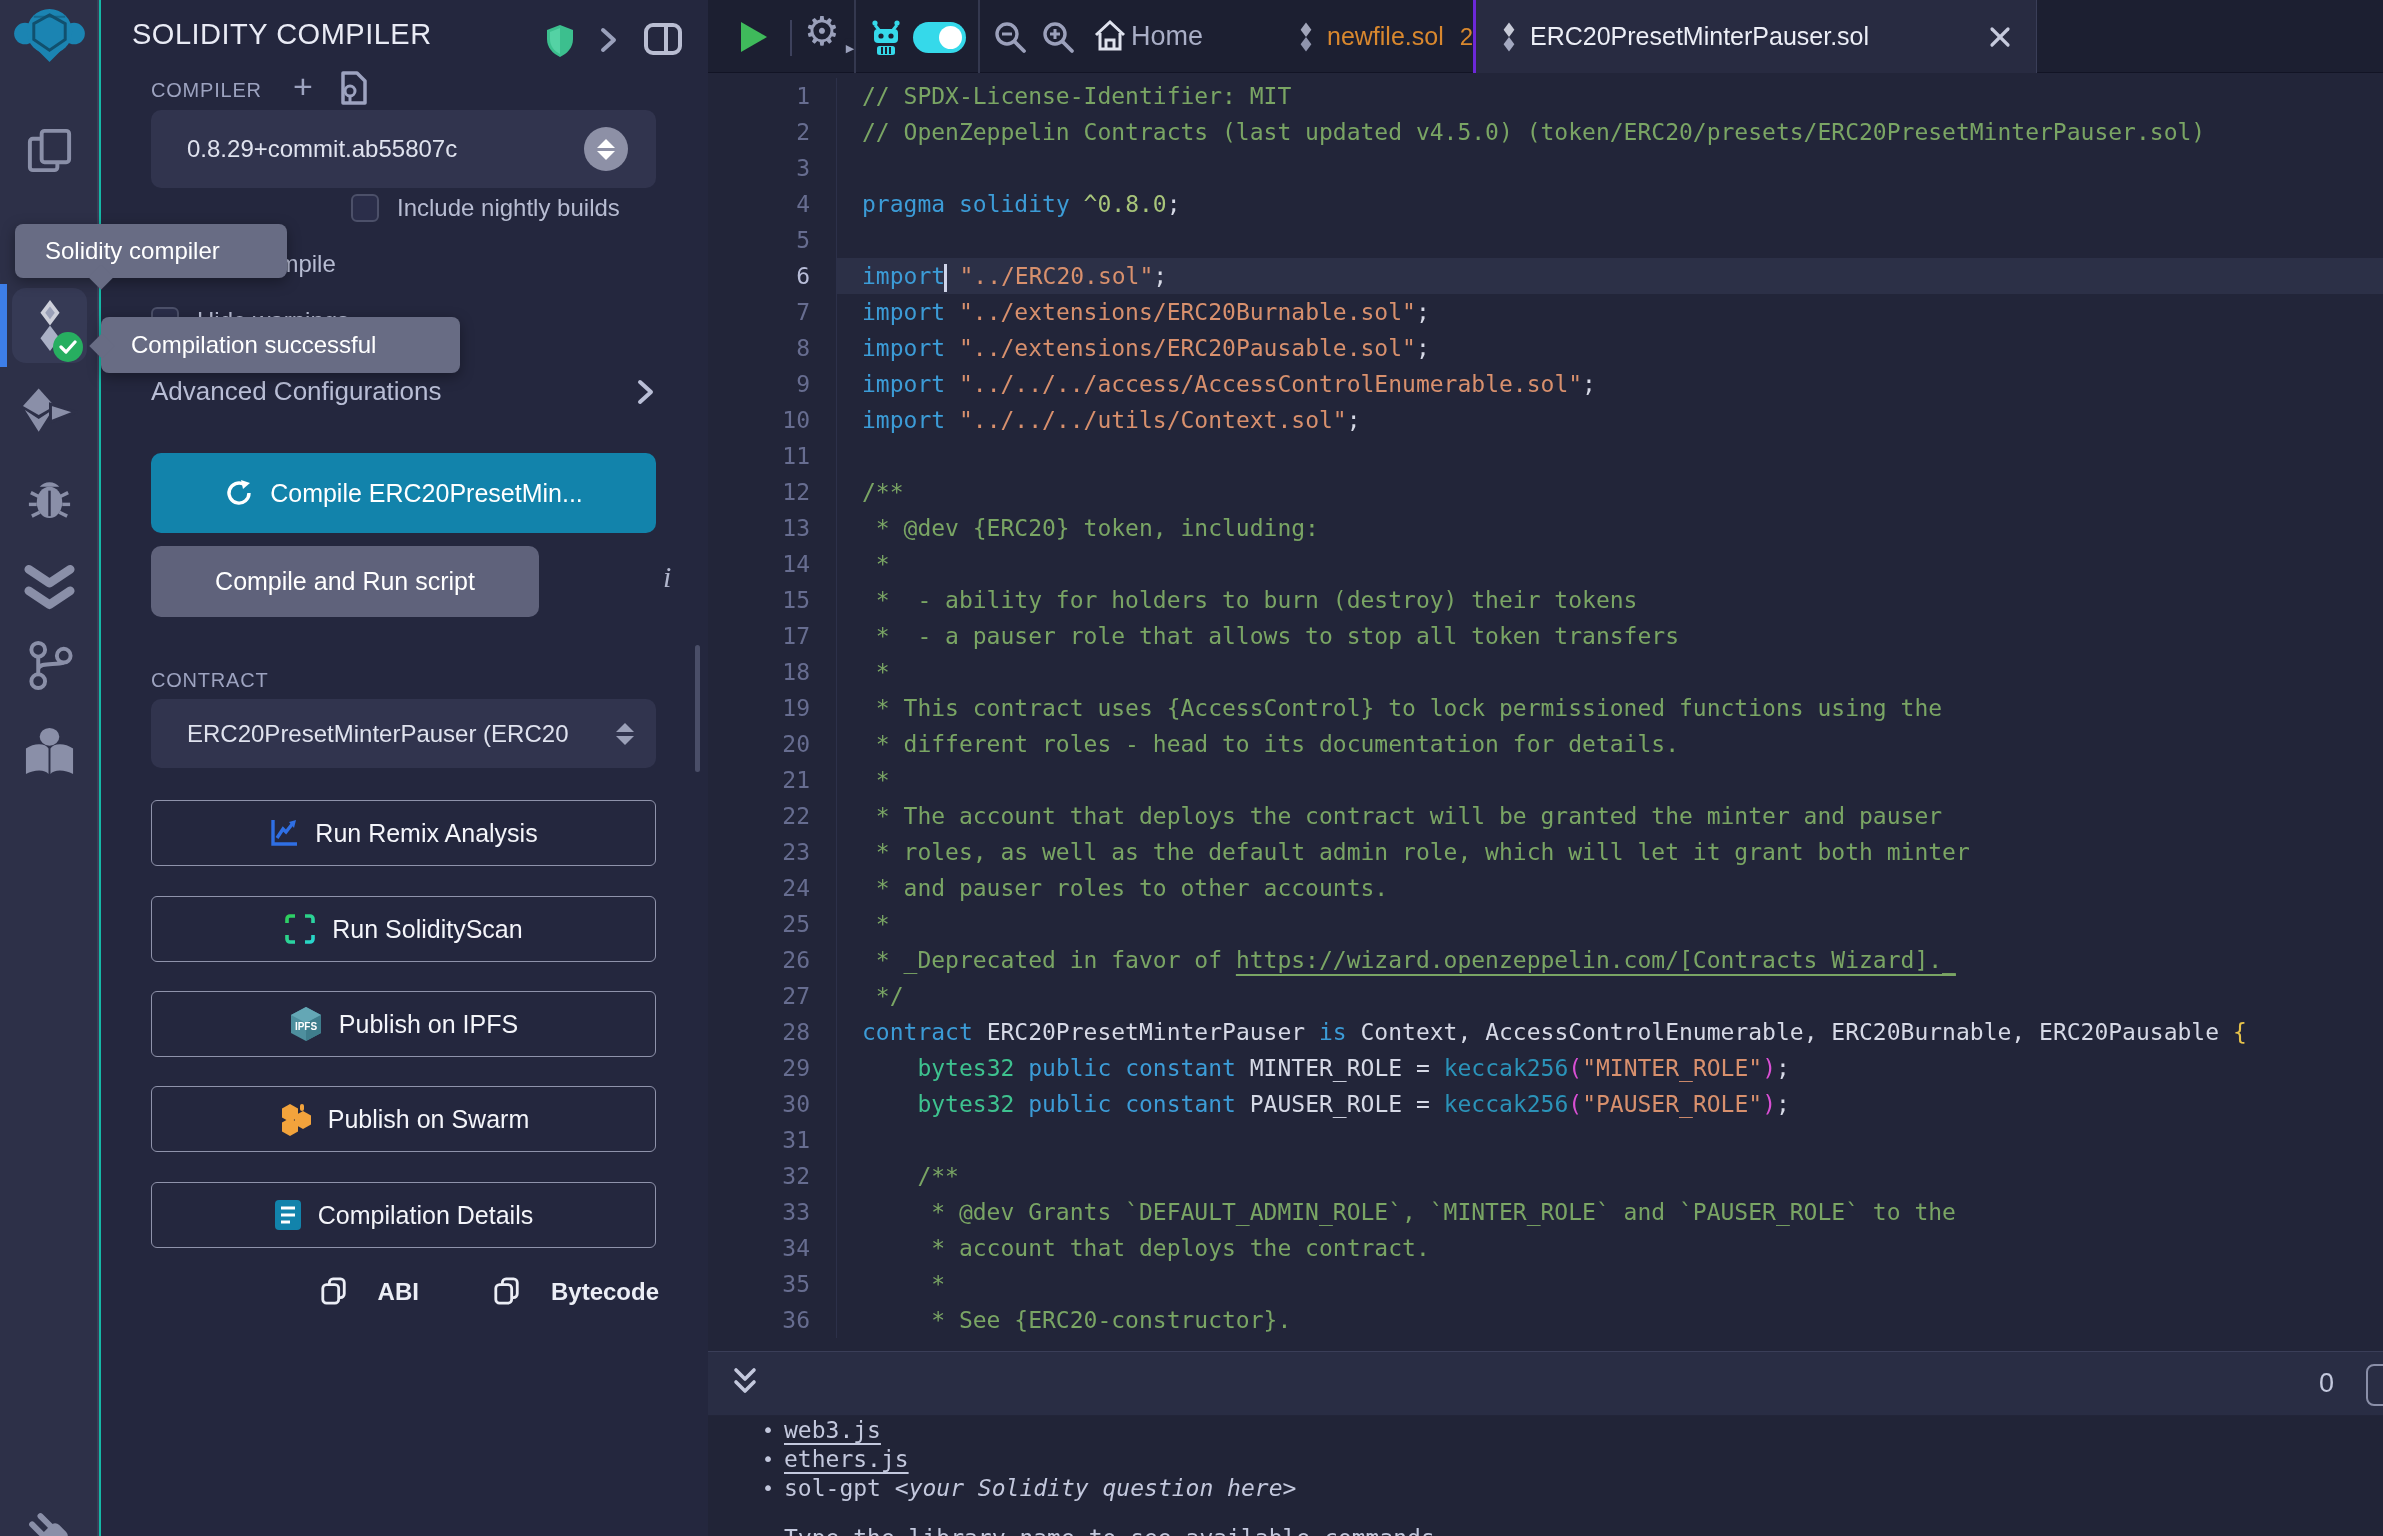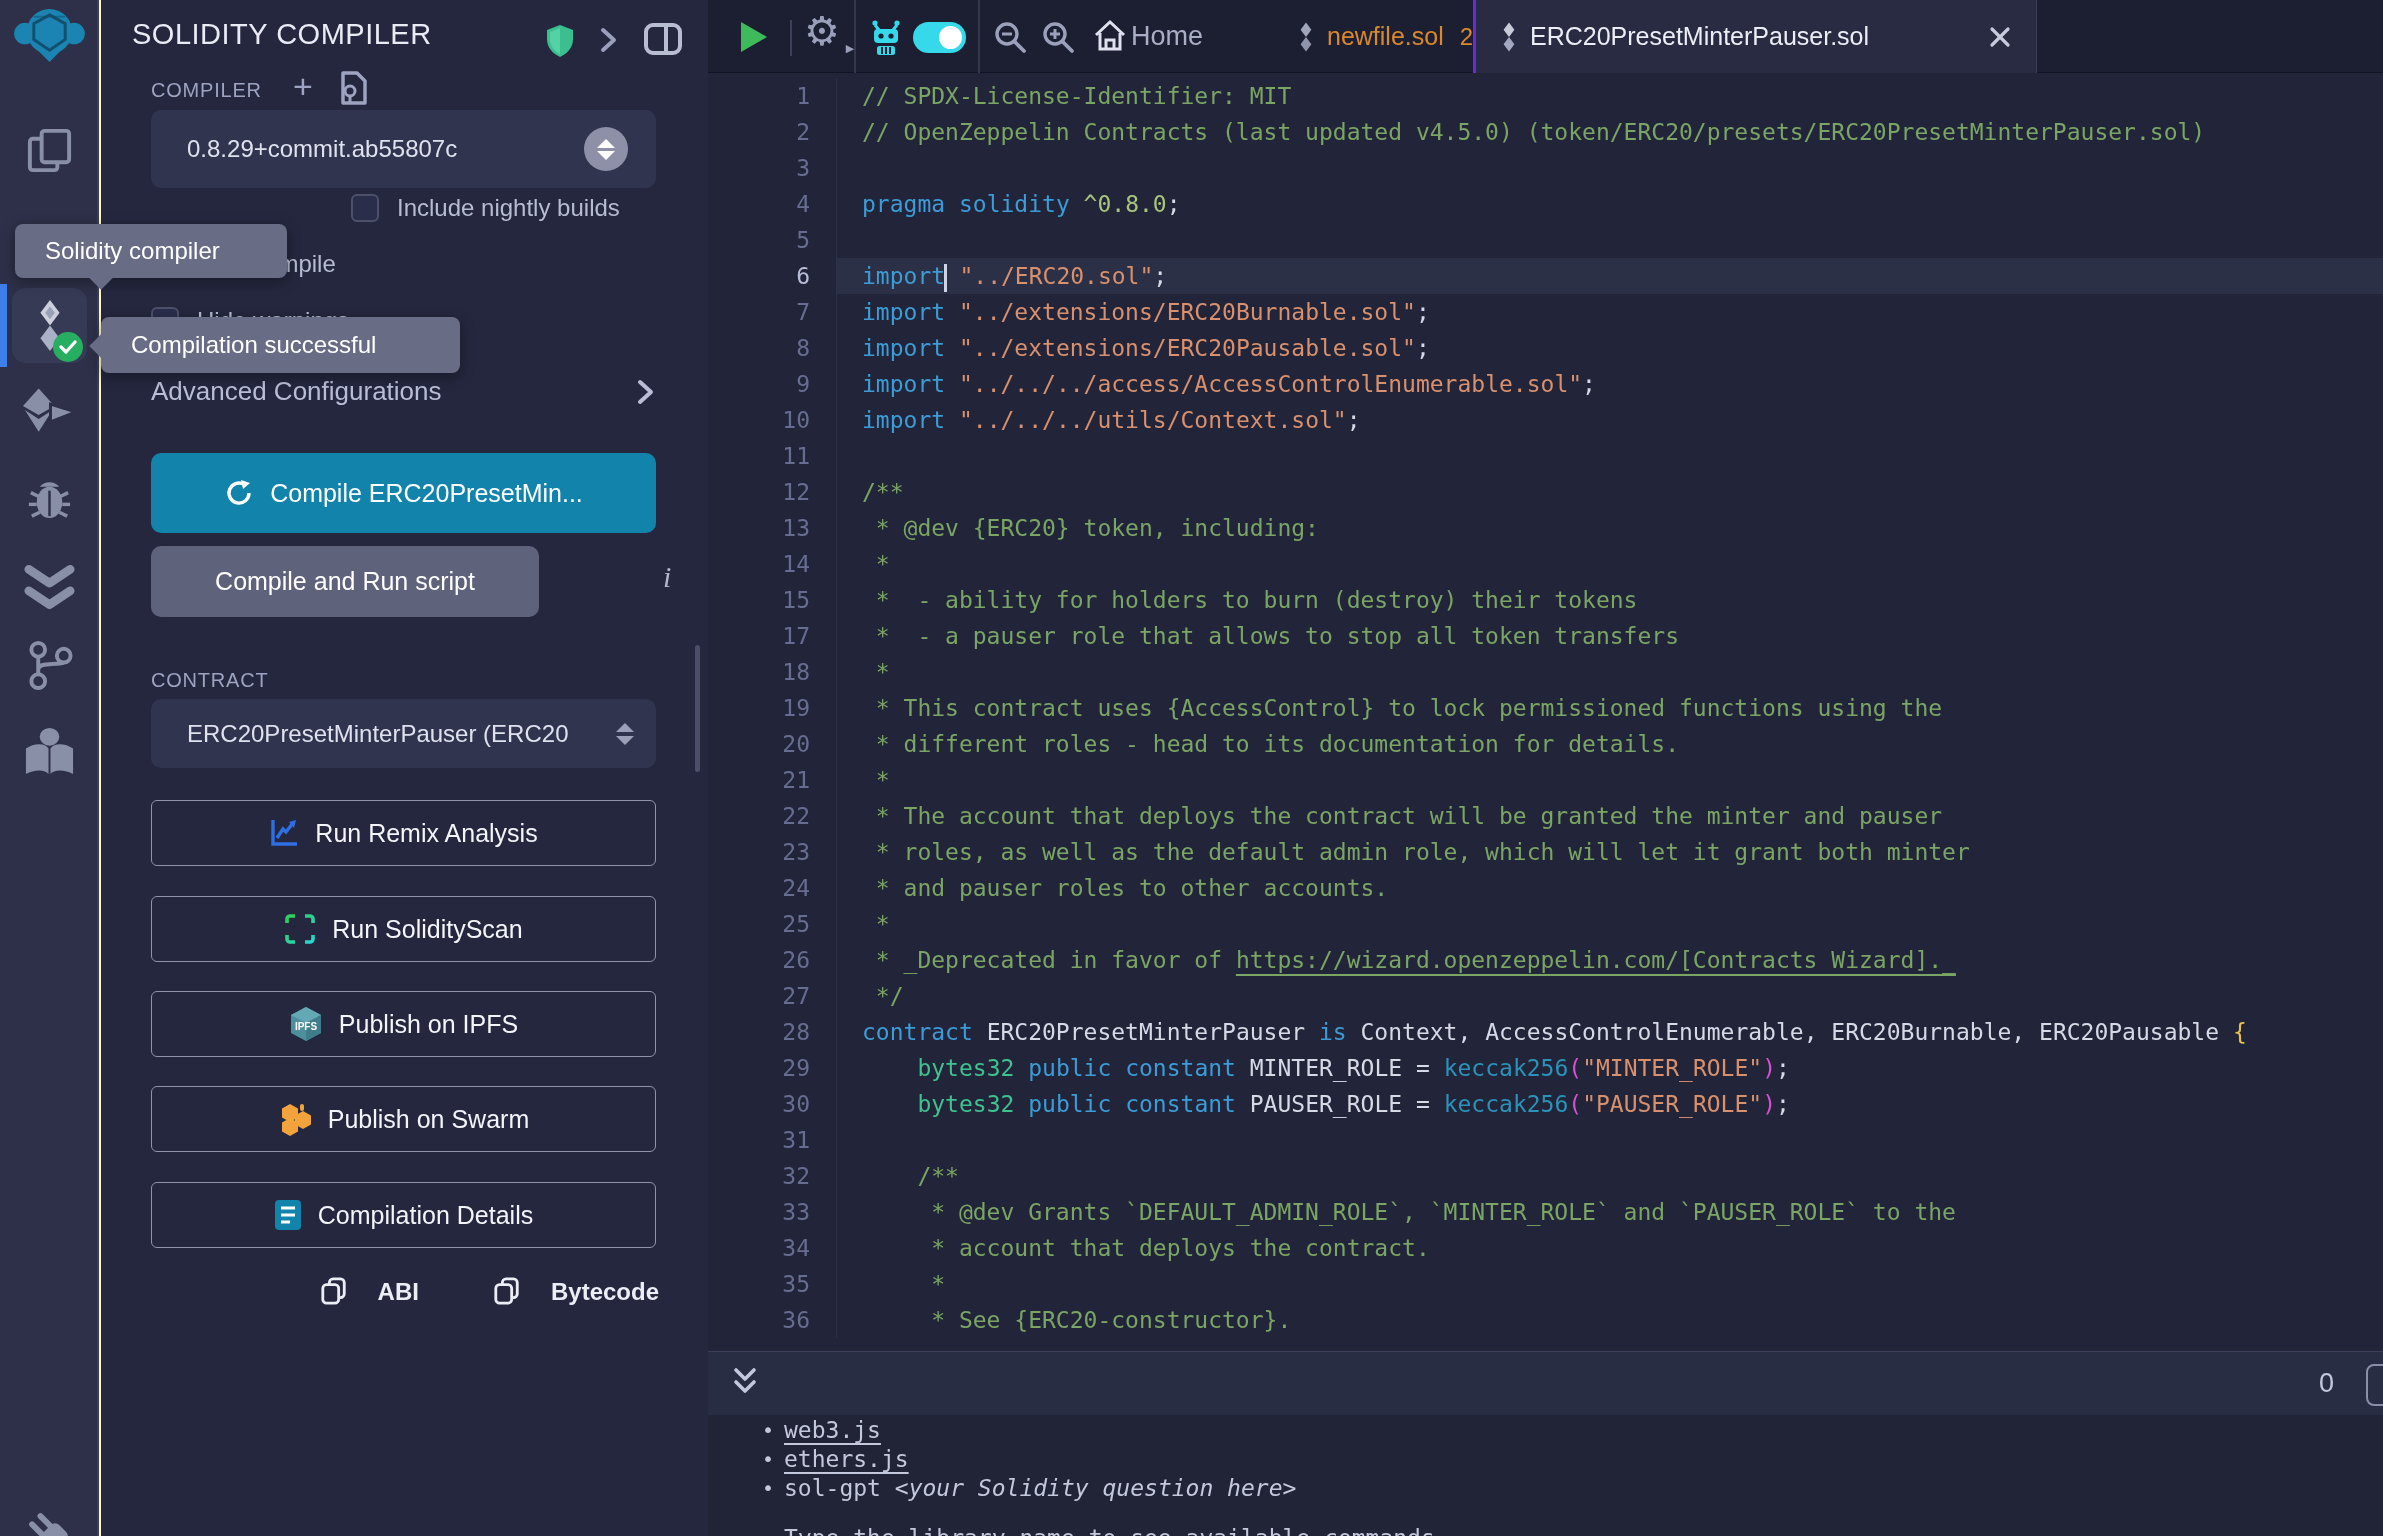--- a/index.html
+++ b/index.html
@@ -1,17 +1,17 @@
 <!DOCTYPE html>
 <html><head>
 <meta charset="utf-8">
 <style>
   * { margin:0; padding:0; box-sizing:border-box; }
   html,body { width:2384px; height:1537px; background:#24273e; font-family:"Liberation Sans", sans-serif; }
-  #root { position:relative; width:2384px; height:1537px; overflow:hidden; background:#fef9c3; }
+  #root { position:relative; width:2384px; height:1537px; overflow:hidden; background:#14b8a6; }
 
   
   #rail { position:absolute; left:0; top:0; width:99px; height:1537px; background:#2d3048; border-right:2px solid #3a3e58; }
   .rail-item { position:absolute; left:0; width:99px; display:flex; justify-content:center; align-items:center; }
   #active-bar { position:absolute; left:0; top:284px; width:7px; height:83px; background:#3d7ee8; }
   #compiler-active-box { position:absolute; left:12px; top:288px; width:75px; height:75px; background:#363a55; border-radius:14px; display:flex; align-items:center; justify-content:center; }
   #compiler-check { position:absolute; left:53px; top:332px; width:30px; height:30px; border-radius:50%; background:#27ae60; display:flex; align-items:center; justify-content:center; }
 
   
   #panel { position:absolute; left:101px; top:0; width:607px; height:1537px; background:#24273e; }

